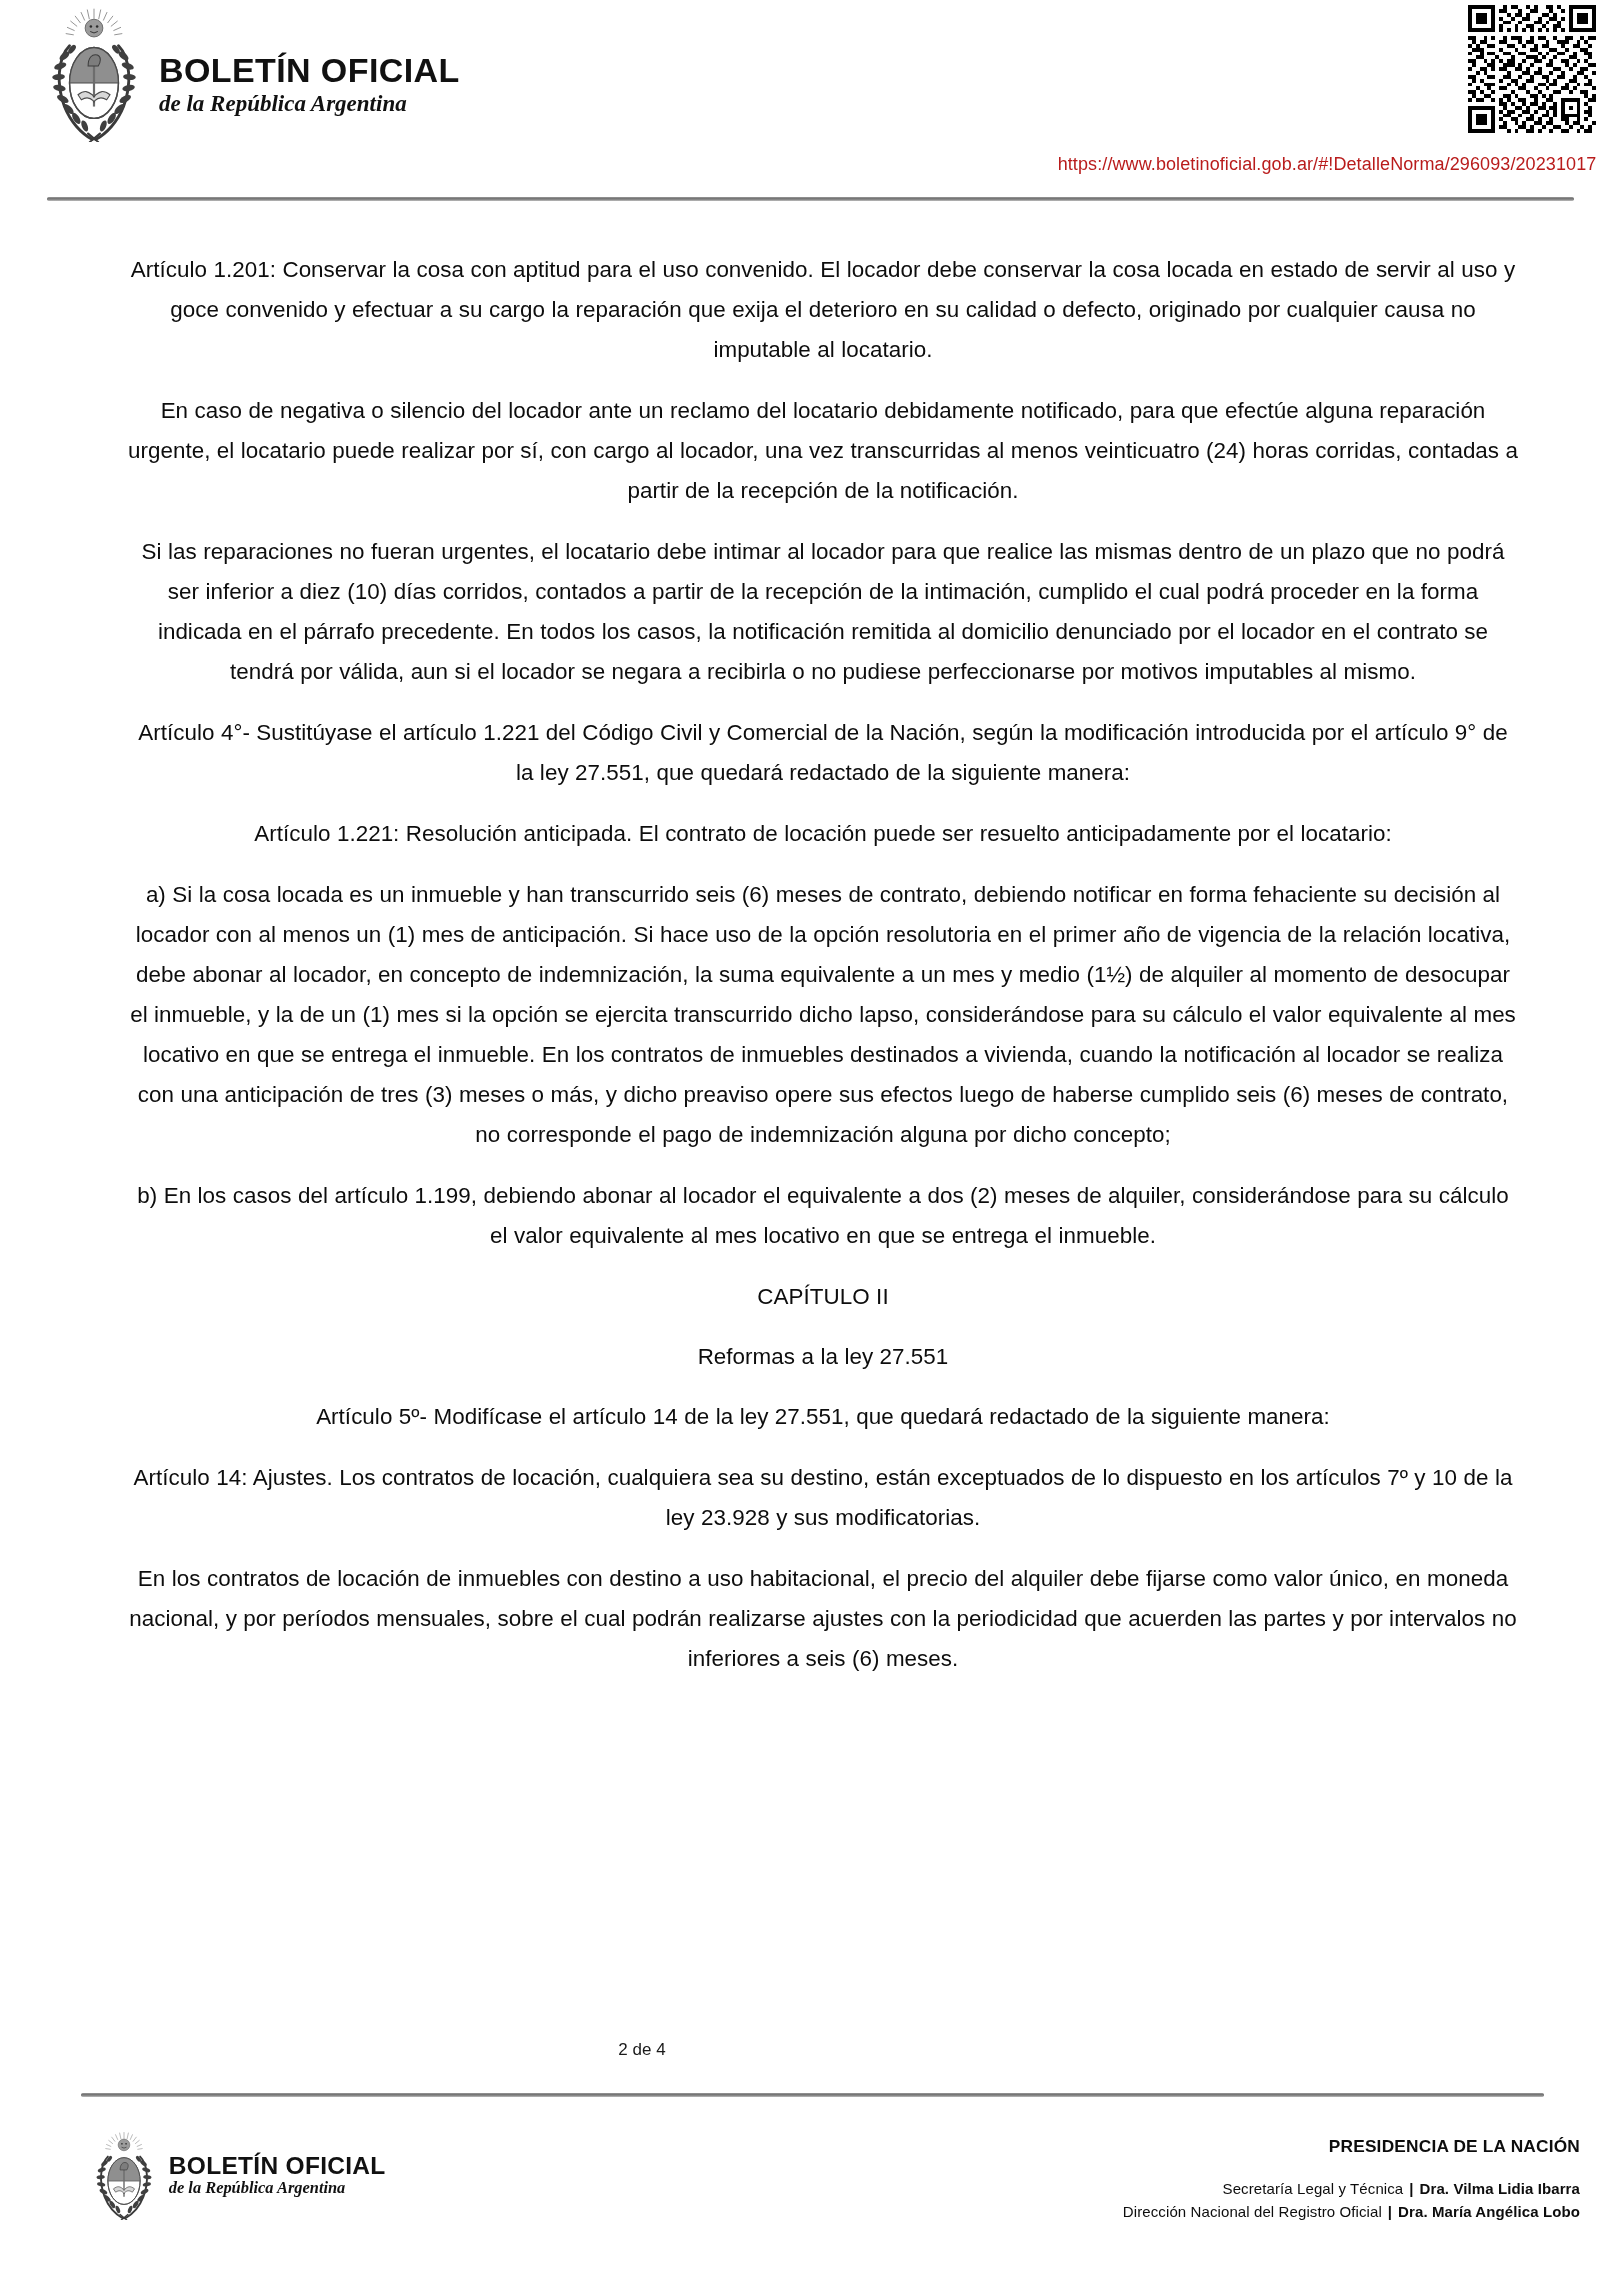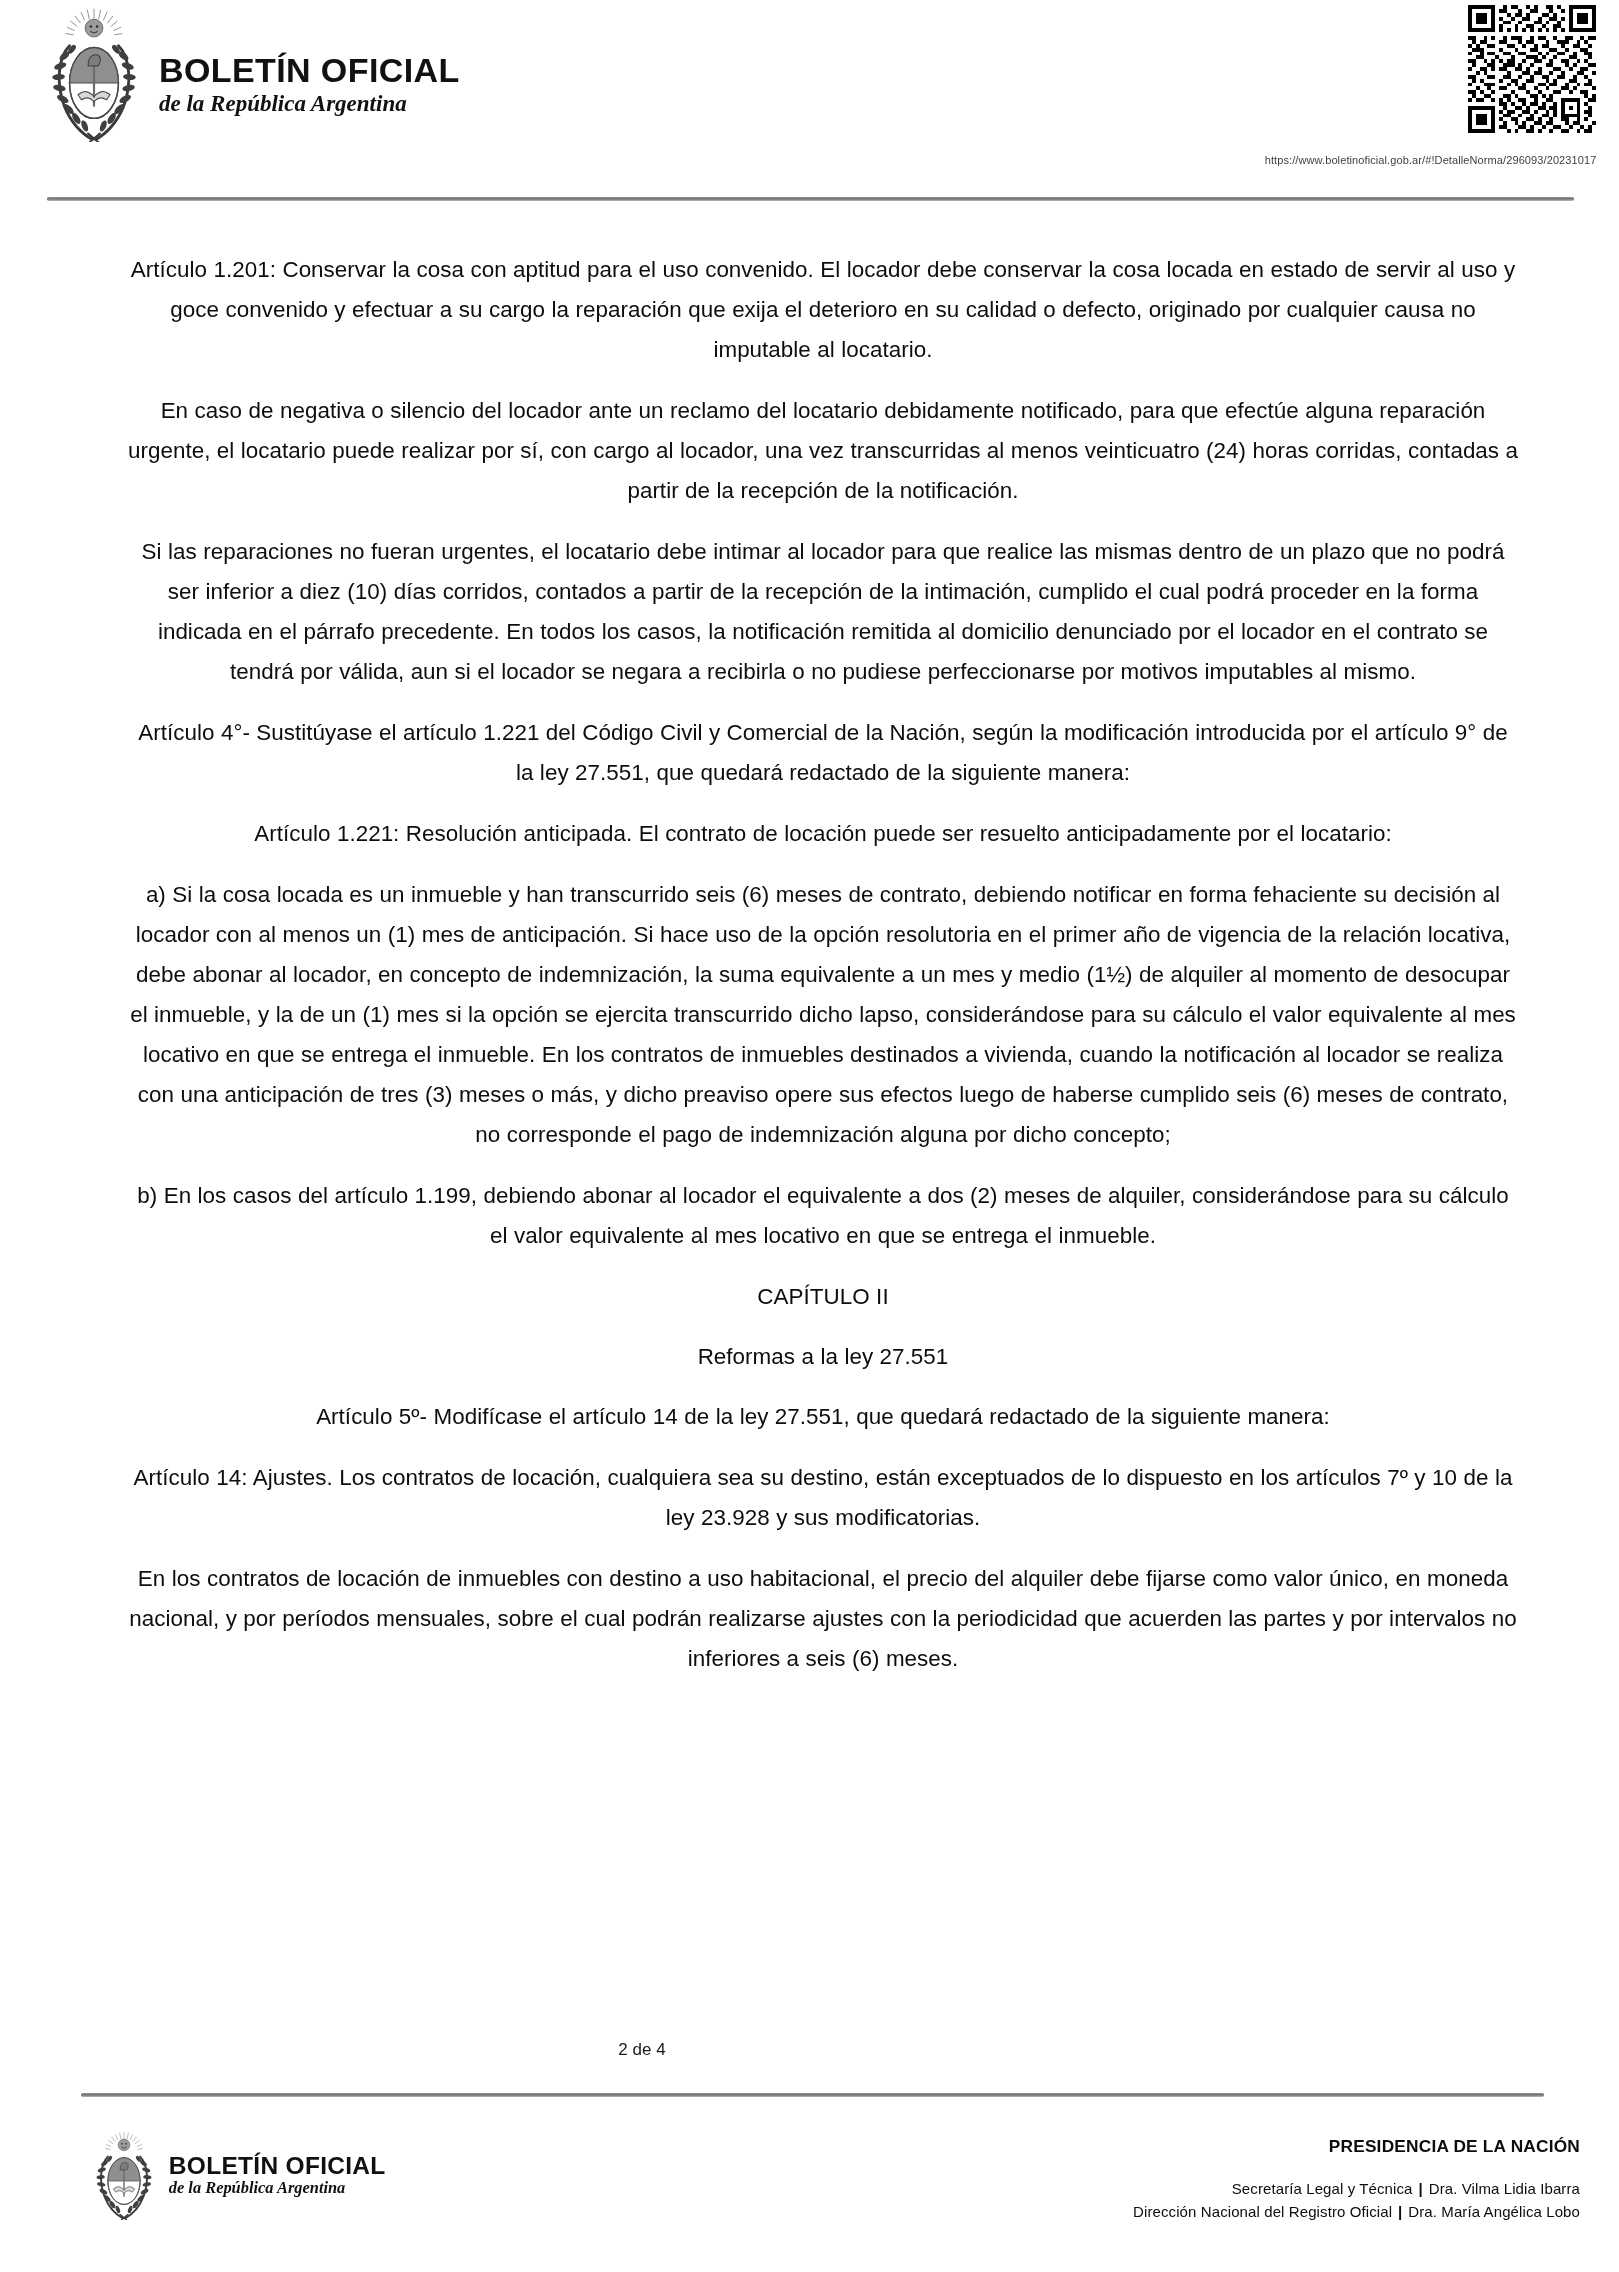--- a/index.html
+++ b/index.html
@@ -72,22 +72,22 @@
     top: 5px;
     width: 128px;
     height: 128px;
   }
   .qr-wrap svg { display: block; width: 128px; height: 128px; }
 
   .header-url {
     position: absolute;
     right: 23.6px;
     top: 154px;
-    font-size: 11px;
-    color: #404040;
+    font-size: 18px;
+    color: #b91c1c;
     letter-spacing: 0.1px;
     white-space: nowrap;
   }
 
   .rule {
     position: absolute;
     height: 4.2px;
     background: linear-gradient(to bottom, #9a9a9a 0%, #6f6f6f 45%, #bdbdbd 100%);
     border-radius: 1.7px;
   }
@@ -181,21 +181,21 @@
     letter-spacing: 0.2px;
     color: #0d0d0d;
     margin-bottom: 23px;
   }
   .footer-line2, .footer-line3 {
     font-size: 15px;
     color: #0d0d0d;
     margin-bottom: 5.9px;
     letter-spacing: 0.1px;
   }
-  .footer-line2 b, .footer-line3 b { font-weight: normal; }
+  .footer-line2 b, .footer-line3 b { font-weight: bold; }
   .sep { font-weight: bold; padding: 0 1.7px; }
 </style>
 </head>
 <body>
 
 <div class="page">
 
   <div class="header">
 
     <div class="brand-header">

